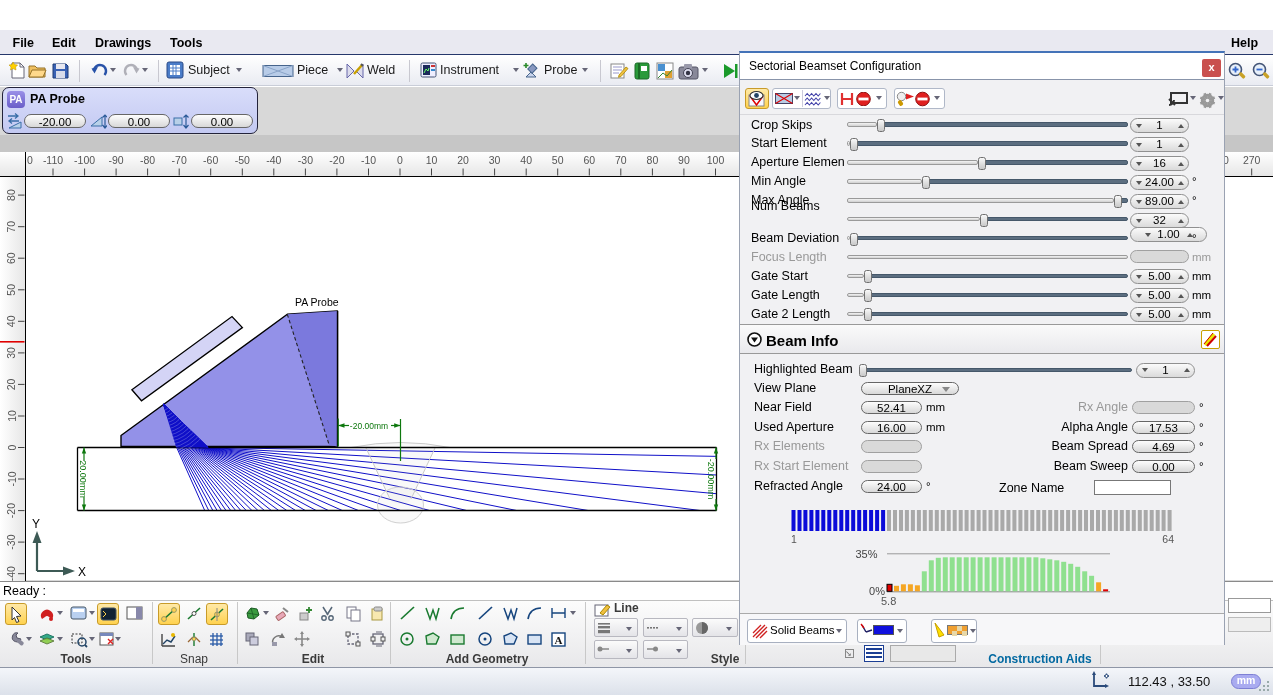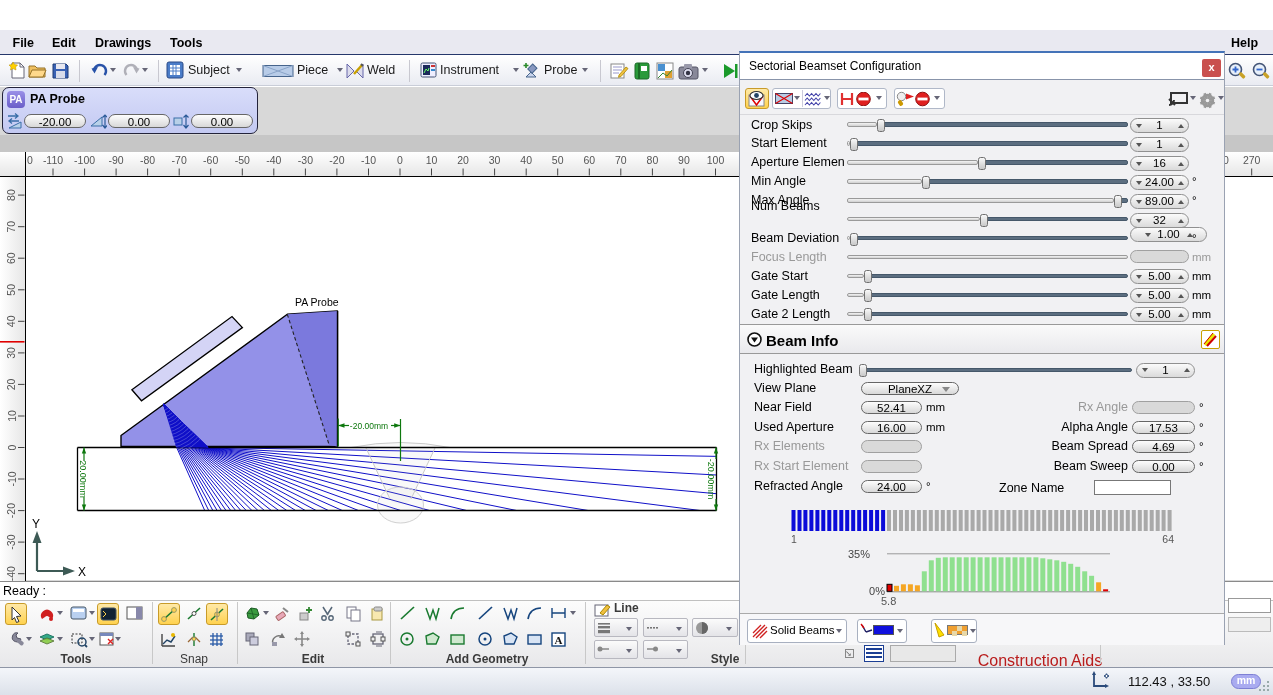--- a/index.html
+++ b/index.html
@@ -400,21 +400,21 @@
 <div class="abs" style="left:0;top:580.5px;width:1273px;height:19.5px;background:#fff;border-top:1px solid #8a8a8a">
 <div class="abs" style="left:3px;top:2px;font-size:12.5px;color:#000">Ready :</div>
 </div>
 
 <div class="abs" style="left:0;top:600px;width:1273px;height:68px;background:linear-gradient(#fcfcfc,#e8e8ea);border-top:1px solid #c0c0c0;border-bottom:1px solid #8f96a6"></div>
 <div class="abs" style="left:-4px;top:652px;width:160px;text-align:center;font-weight:bold;font-size:12px;color:#3a3a3a">Tools</div>
 <div class="abs" style="left:114px;top:652px;width:160px;text-align:center;font-weight:normal;font-size:12px;color:#3a3a3a">Snap</div>
 <div class="abs" style="left:233px;top:652px;width:160px;text-align:center;font-weight:bold;font-size:12px;color:#3a3a3a">Edit</div>
 <div class="abs" style="left:407px;top:652px;width:160px;text-align:center;font-weight:bold;font-size:12px;color:#3a3a3a">Add Geometry</div>
 <div class="abs" style="left:645px;top:652px;width:160px;text-align:center;font-weight:bold;font-size:12px;color:#3a3a3a">Style</div>
-<div class="abs" style="left:960px;top:652px;width:160px;text-align:center;font-weight:normal;font-size:16px;color:#b91c1c">Construction Aids</div>
+<div class="abs" style="left:960px;top:652px;width:160px;text-align:center;font-weight:bold;font-size:12px;color:#0369a1">Construction Aids</div>
 <div class="abs" style="left:152px;top:602px;width:1px;height:62px;background:#c8c8c8"></div>
 <div class="abs" style="left:237px;top:602px;width:1px;height:62px;background:#c8c8c8"></div>
 <div class="abs" style="left:390px;top:602px;width:1px;height:62px;background:#c8c8c8"></div>
 <div class="abs" style="left:585px;top:602px;width:1px;height:62px;background:#c8c8c8"></div>
 <div class="abs" style="left:745px;top:602px;width:1px;height:62px;background:#c8c8c8"></div>
 <div class="abs" style="left:1100px;top:602px;width:1px;height:62px;background:#c8c8c8"></div>
 <div class="abs" style="left:5px;top:603px;width:22px;height:22px;background:linear-gradient(#ffe9a8,#ffd24f);border:1px solid #c89b29;border-radius:3px;"><svg width="18" height="18" style="margin:2px">
         <path d="M4,1 L13,10 L8.5,10.5 L11,15.5 L8.5,16.5 L6.5,11.5 L4,14 Z" fill="#fff" stroke="#333"></path>
       </svg></div>
 <div class="abs" style="left:36px;top:603px;width:22px;height:22px;"><svg width="18" height="18" style="margin:2px">
@@ -955,21 +955,21 @@
         <rect x="307.3" y="506.3" width="5" height="32" fill="#8fe08f"></rect>
         <rect x="314.3" y="507.3" width="5" height="31" fill="#8fe08f"></rect>
         <rect x="321.2" y="508.8" width="5" height="29.5" fill="#8fe08f"></rect>
         <rect x="328.2" y="510.8" width="5" height="27.5" fill="#8fe08f"></rect>
         <rect x="335.2" y="513.8" width="5" height="24.5" fill="#8fe08f"></rect>
         <rect x="342.2" y="518.3" width="5" height="20" fill="#8fe08f"></rect>
         <rect x="349.1" y="522.8" width="5" height="15.5" fill="#8fe08f"></rect>
         <rect x="356.1" y="529.3" width="5" height="9" fill="#f5a623"></rect>
         <rect x="363.1" y="536.3" width="5" height="2" fill="#e00000"></rect>
       </svg>
-<div class="abs" style="left:108px;top:494.8px;width:37px;text-align:left;font-size:11px;color:#444">35%</div>
+<div class="abs" style="left:108px;top:494.8px;width:37px;text-align:center;font-size:11px;color:#444">35%</div>
 <div class="abs" style="left:117px;top:532px;width:28px;text-align:right;font-size:11px;color:#444">0%</div>
 <div class="abs" style="left:141px;top:542px;font-size:11px;color:#555">5.8</div>
 
 <div class="abs" style="left:0;top:560px;width:484px;height:1px;background:#aaa"></div>
 <div class="abs" style="left:0;top:561px;width:484px;height:31px;background:#f7f7f9"></div>
 <div class="dbtn2 abs" style="left:7px;top:566px;width:100px;height:24px"></div>
 <svg class="abs" style="left:12px;top:570px" width="16" height="16">
         <g stroke="#d02020" stroke-width="1.3">
 <line x1="1" y1="10" x2="9" y2="2"></line>
           <line x1="1" y1="14" x2="13" y2="2"></line>

